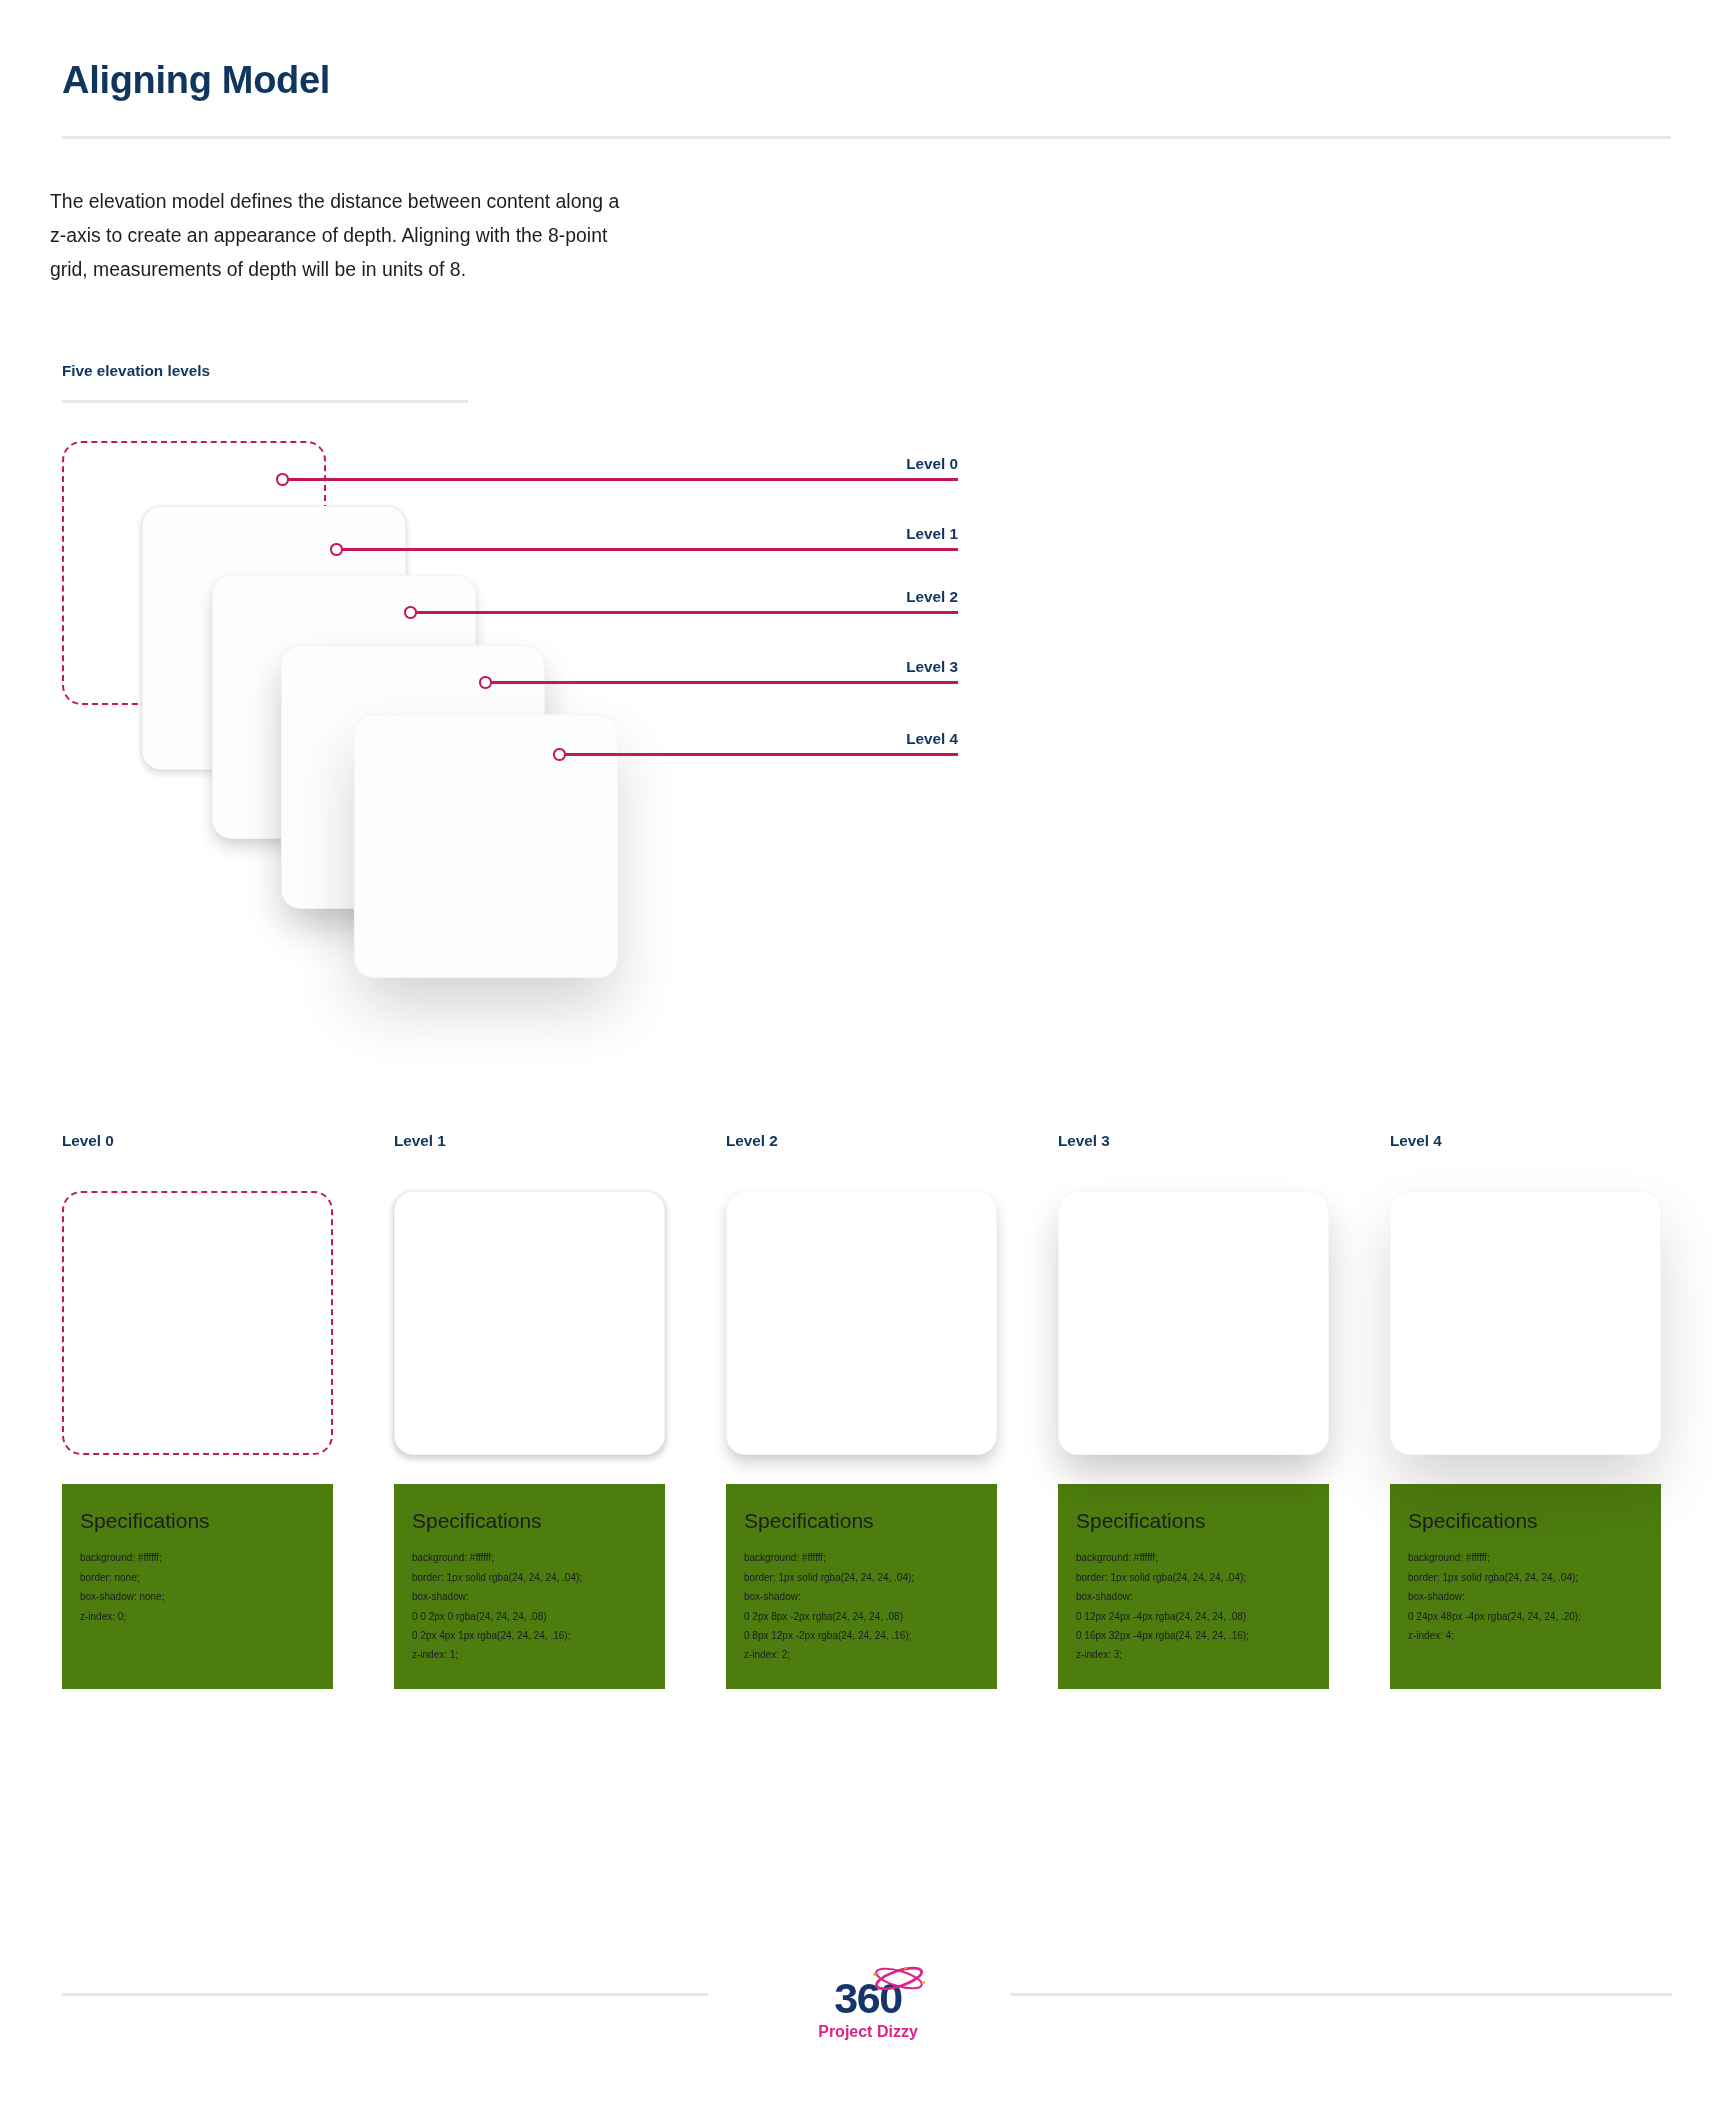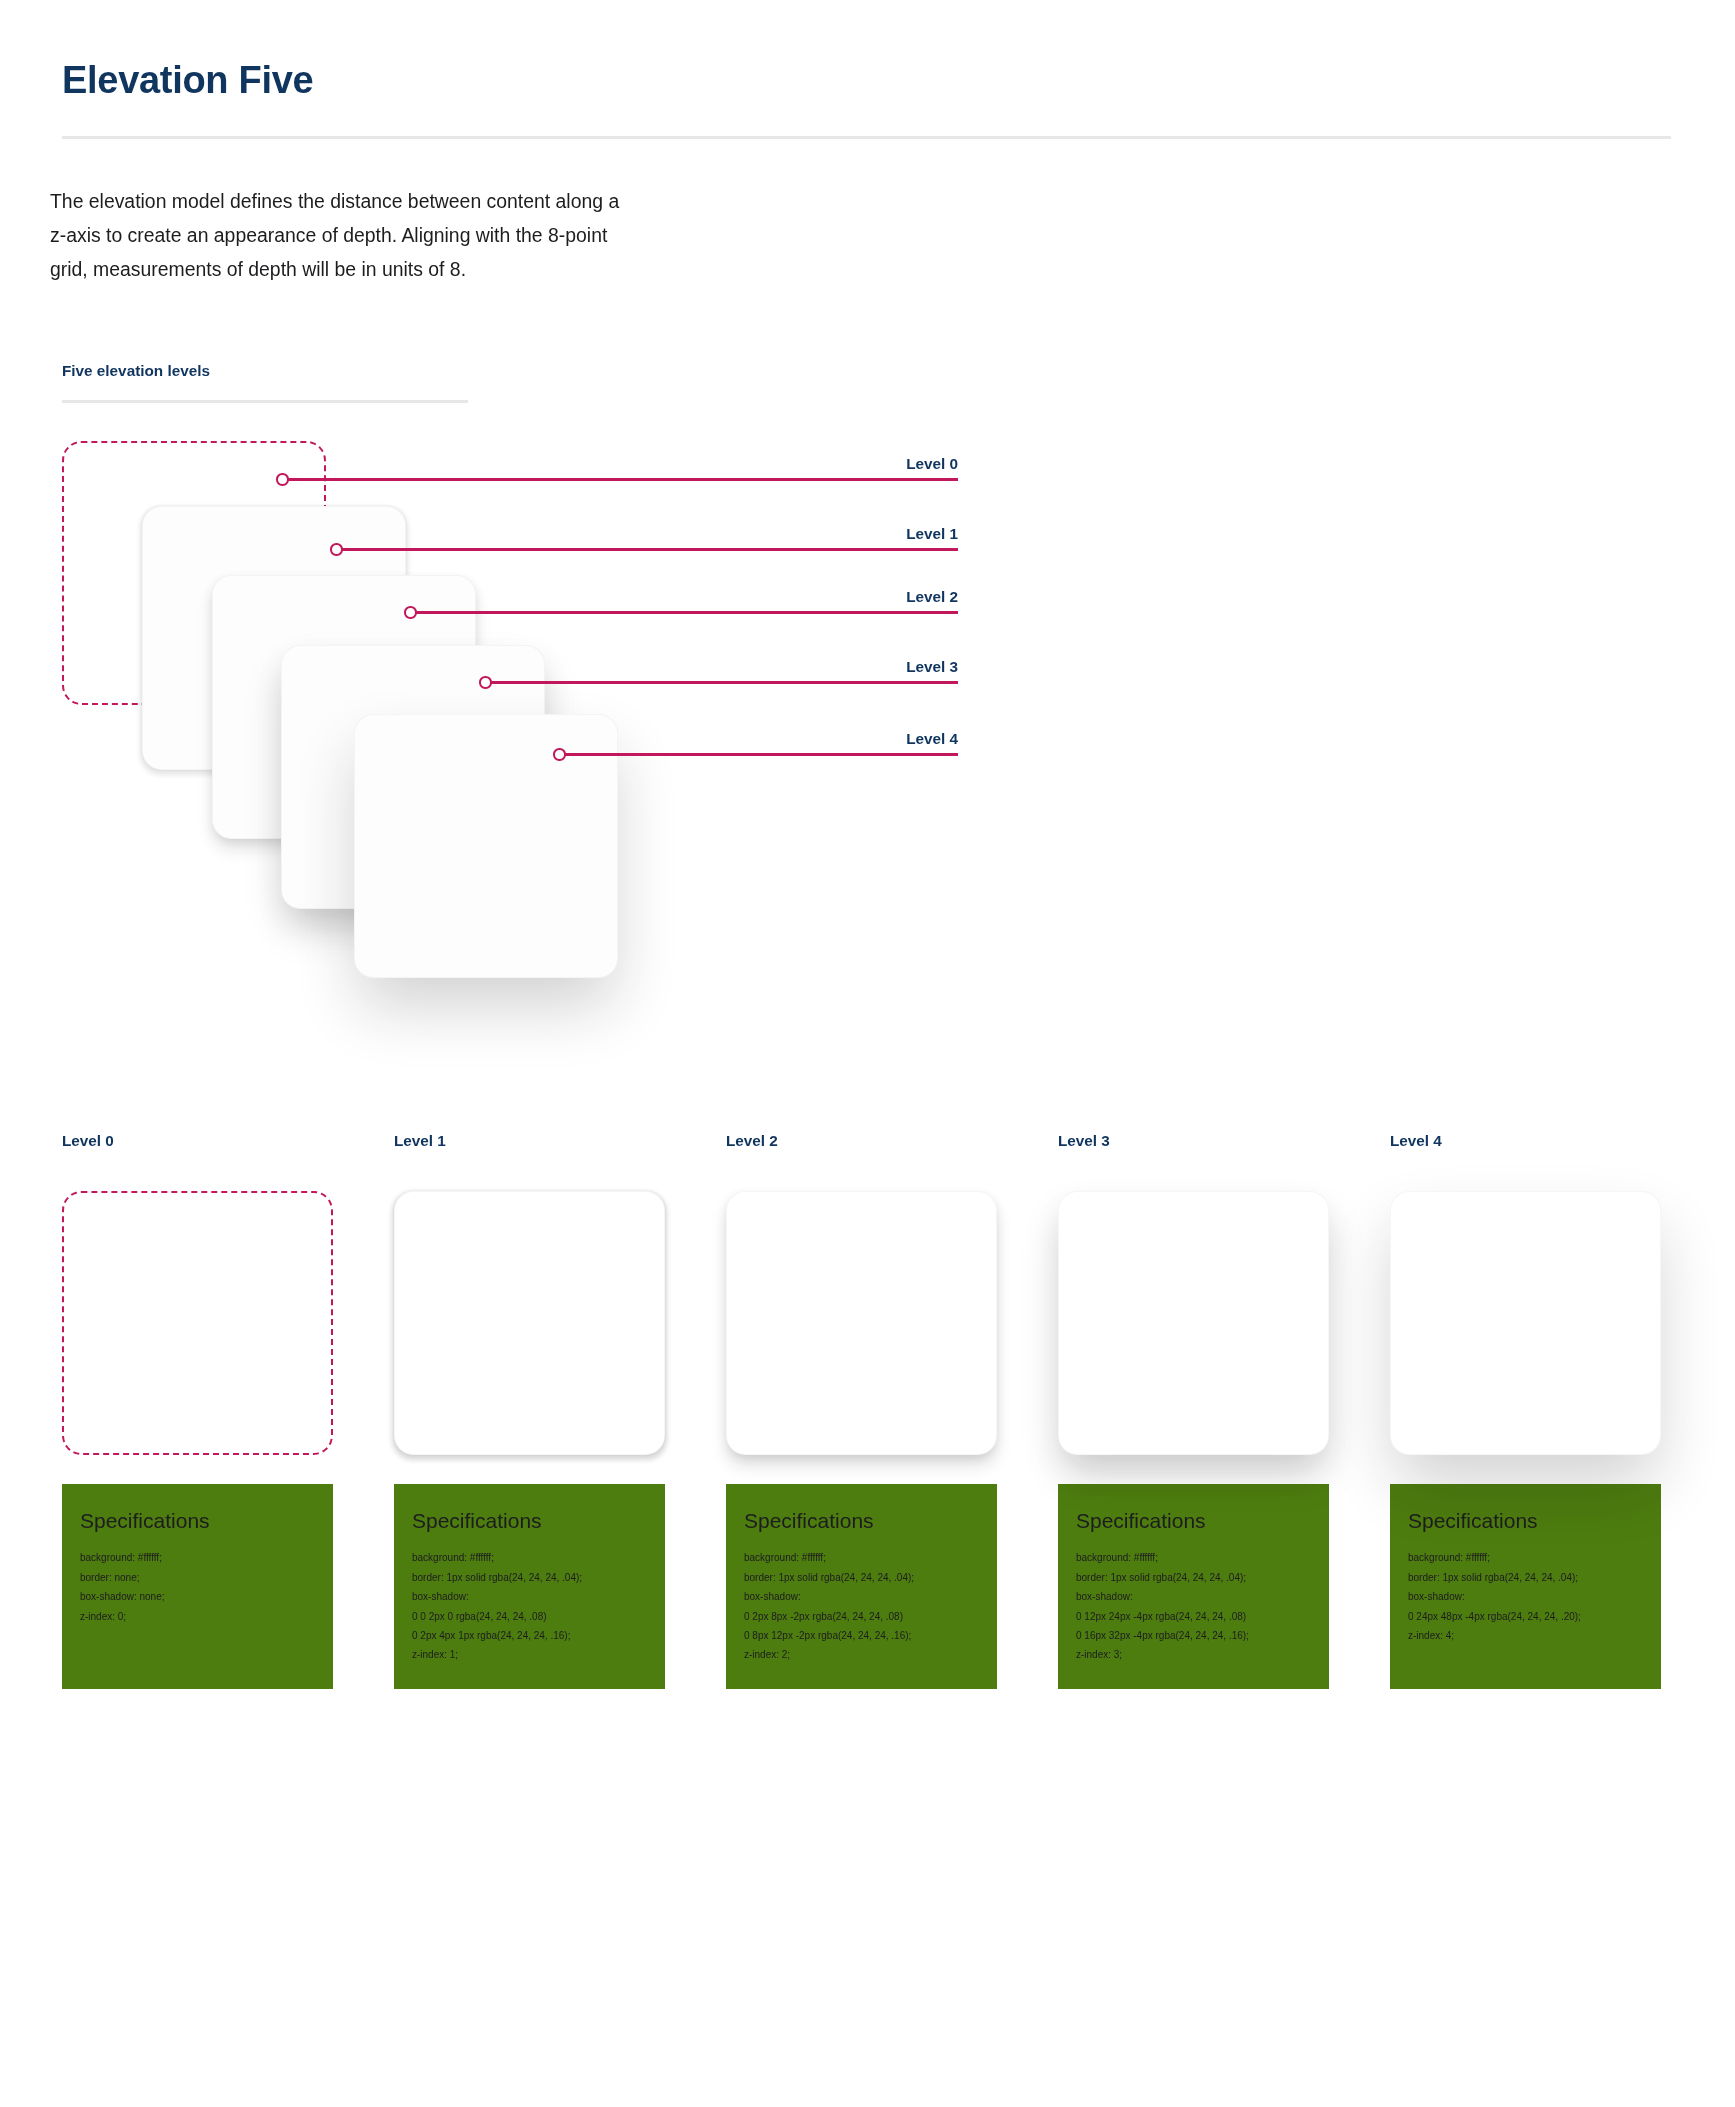--- a/index.html
+++ b/index.html
@@ -285,21 +285,21 @@
     font-weight: bold;
     color: #e0218a;
     margin-top: -8.3px;
   }
 </style>
 </head>
 <body>
 
 <div class="page">
 
-  <div class="page-title">Elevation Five</div>
+  <div class="page-title">Aligning Model</div>
   <div class="title-rule"></div>
 
   <div class="intro">The elevation model defines the distance between content along a z-axis to create an appearance of depth. Aligning with the 8-point grid, measurements of depth will be in units of 8.</div>
 
   <div class="sub-heading">Five elevation levels</div>
   <div class="sub-rule"></div>
 
   <div class="diagram">
 
     <div class="stack-card lvl0"></div>
@@ -404,15 +404,33 @@
         <div class="spec-lines">background: #ffffff;
 border: 1px solid rgba(24, 24, 24, .04);
 box-shadow:
 0 24px 48px -4px rgba(24, 24, 24, .20);
 z-index: 4;</div>
       </div>
     </div>
 
   </div>
 
+  <div class="footer">
+    <div class="footer-rule left"></div>
+    <div class="footer-rule right"></div>
+
+    <div class="logo">
+      <div class="logo-mark">
+        <div class="logo-360">360</div>
+        <svg class="logo-ring" viewBox="0 0 86 36">
+          <ellipse cx="43" cy="18" rx="34" ry="11" fill="none" stroke="#e0218a" stroke-width="4" transform="rotate(-18 43 18)"></ellipse>
+          <ellipse cx="43" cy="18" rx="34" ry="11" fill="none" stroke="#e0218a" stroke-width="3" transform="rotate(16 43 18)"></ellipse>
+          <circle cx="8" cy="12" r="2.4" fill="#f2b705"></circle>
+          <circle cx="78" cy="24" r="2.4" fill="#f2b705"></circle>
+          <circle cx="52" cy="3" r="2" fill="#f2b705"></circle>
+        </svg>
+      </div>
+      <div class="logo-word">Project Dizzy</div>
+    </div>
+  </div>
 
 </div>
 
 
 </body></html>

